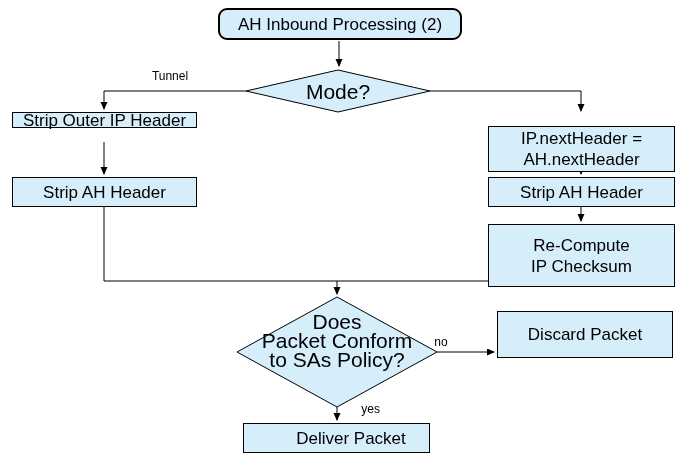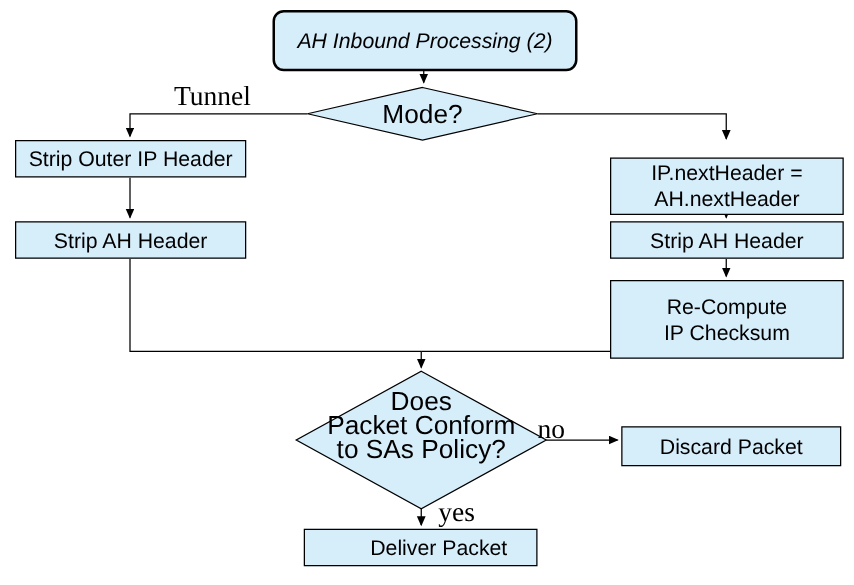--- a/index.html
+++ b/index.html
@@ -32,24 +32,23 @@
   }
   .diamond-label {
     position: absolute;
     text-align: center;
     font-size: 21px;
     line-height: 19px;
     white-space: pre-line;
   }
   .edge-label {
     position: absolute;
-    font-size: 22px;
+    font-size: 12px;
     line-height: 19px;
     text-align: center;
-    font-family: Liberation Serif, serif;
   }
   svg line, svg polyline { stroke: #000000; stroke-width: 1; fill: none; }
   svg polygon.diamond { fill: #d6edfa; stroke: #000000; stroke-width: 1; }
 </style>
 </head>
 <body>
 
 <div class="canvas">
 
   <svg class="layer" width="683" height="468" viewBox="0 0 683 468">
@@ -68,35 +67,35 @@
     <line x1="104" y1="142" x2="104" y2="174" marker-end="url(#ah)"></line>
     <line x1="581" y1="160" x2="581" y2="174" marker-end="url(#ah)"></line>
     <line x1="581" y1="207" x2="581" y2="221" marker-end="url(#ah)"></line>
     <polyline points="104,207 104,281 337,281"></polyline>
     <polyline points="581,271 581,281 337,281"></polyline>
     <line x1="337" y1="281" x2="337" y2="294" marker-end="url(#ah)"></line>
     <line x1="437" y1="352" x2="494" y2="352" marker-end="url(#ah)"></line>
     <line x1="337" y1="407" x2="337" y2="420" marker-end="url(#ah)"></line>
   </svg>
 
-  <div class="node start" style="left:218px; top:8px; width:244px; height:49px;font-style:italic;">AH Inbound Processing (2)</div>
+  <div class="node start" style="left:218px; top:8px; width:244px; height:32px;">AH Inbound Processing (2)</div>
 
-  <div class="node" style="left:12px; top:112px; width:185px; height:30px;">Strip Outer IP Header</div>
+  <div class="node" style="left:12px; top:112px; width:185px; height:16px;">Strip Outer IP Header</div>
 
   <div class="node" style="left:12px; top:177px; width:185px; height:30px;">Strip AH Header</div>
 
   <div class="node" style="left:488px; top:114px; width:187px; height:46px;margin-top:12px;">IP.nextHeader =
 AH.nextHeader</div>
 
   <div class="node" style="left:488px; top:177px; width:187px; height:30px;">Strip AH Header</div>
 
   <div class="node" style="left:488px; top:224px; width:187px; height:63px;">Re-Compute
 IP Checksum</div>
 
-  <div class="node" style="left:497px; top:341px; width:176px; height:32px;">Discard Packet</div>
+  <div class="node" style="left:497px; top:311px; width:176px; height:47px;">Discard Packet</div>
 
   <div class="node" style="left:243px; top:423px; width:187px; height:30px;padding-left:29px;">Deliver Packet</div>
 
   <div class="diamond-label" style="left:268px; top:82px; width:140px;">Mode?</div>
 
   <div class="diamond-label" style="left:237px; top:312px; width:200px;">Does
 Packet Conform
 to SAs Policy?</div>
 
   <div class="edge-label" style="left:130px; top:67px; width:80px;">Tunnel</div>

